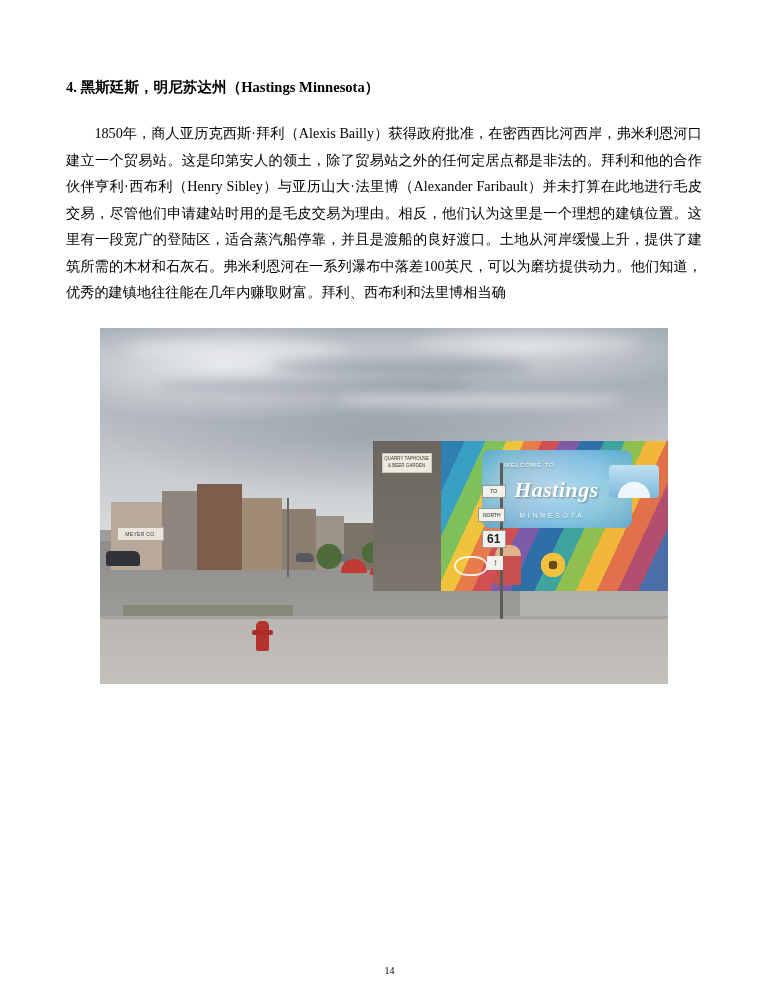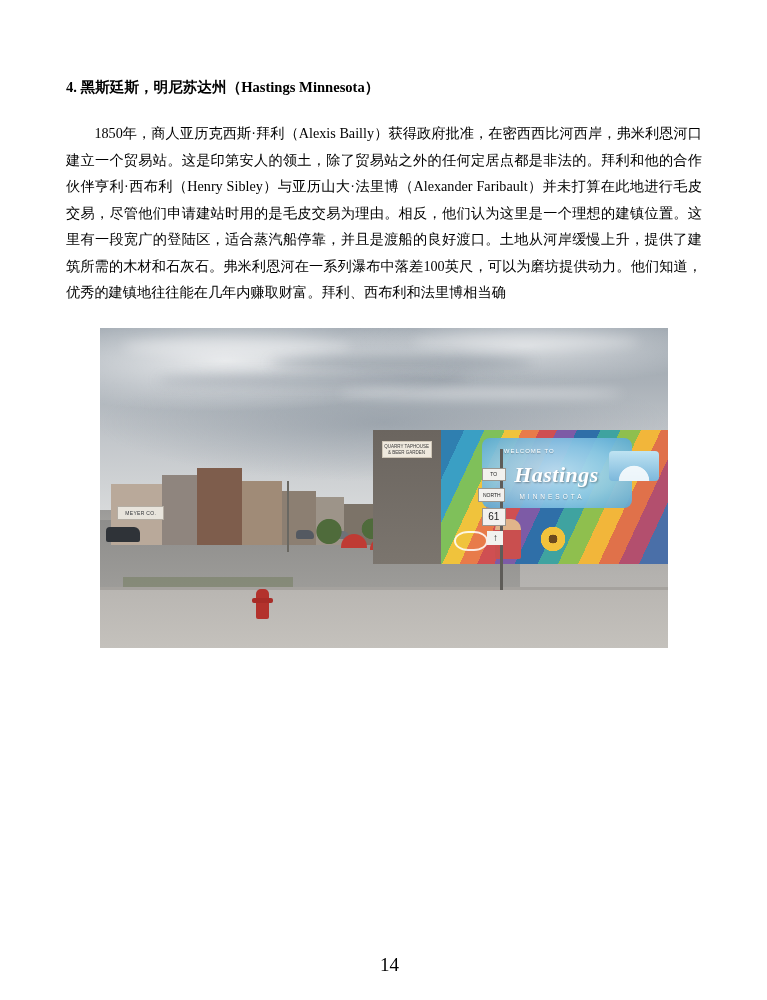--- a/index.html
+++ b/index.html
@@ -49,21 +49,21 @@
     font-family: "Liberation Serif", serif;
   }
   .gap-before-heading { height: 40px; }
   .gap-after-heading { height: 22px; }
   .gap-before-figure { height: 22px; }
   .gap-after-figure { height: 22px; }
 
   
   .figure {
     width: 568px;
-    height: 320px;
+    height: 356px;
     margin: 0 auto;
     position: relative;
     overflow: hidden;
     background: #8d9299;
   }
   
   .sky {
     position: absolute;
     left: 0; top: 0; width: 100%; height: 57%;
     background:
@@ -277,21 +277,21 @@
     position: absolute;
     background: #f2f1ee;
     border: 1px solid #9b978f;
     font-family: "Liberation Sans", sans-serif;
     text-align: center;
     color: #222;
     overflow: hidden;
   }
   .sp-to   { left: 67.2%; bottom: 52%;  width: 22px; height: 11px; font-size: 5px; line-height: 11px; }
   .sp-north{ left: 66.6%; bottom: 45.5%; width: 25px; height: 12px; font-size: 5px; line-height: 12px; }
-  .sp-61   { left: 67.2%; bottom: 38%;  width: 22px; height: 16px; font-size: 10px; line-height: 16px; font-weight: normal; }
+  .sp-61   { left: 67.2%; bottom: 38%;  width: 22px; height: 16px; font-size: 12px; line-height: 16px; font-weight: bold; }
   .sp-arrow{ left: 68.2%; bottom: 32%;  width: 16px; height: 14px; font-size: 10px; line-height: 14px; border: none; background: #f2f1ee; }
 
   .hydrant {
     position: absolute;
     left: 27.5%;
     bottom: 9%;
     width: 13px;
     height: 30px;
     background: #b3322c;
     border-radius: 5px 5px 2px 2px;
@@ -341,21 +341,21 @@
   .u1 { left: 42.5%; }
   .u2 { left: 47.5%; bottom: 30.5%; width: 22px; height: 12px; }
 
   
   .page-number {
     position: absolute;
     left: 12px;
     right: 0;
     bottom: 24px;
     text-align: center;
-    font-size: 19px;
+    font-size: 10px;
     color: #000;
     font-family: "Liberation Serif", serif;
   }
 </style>
 </head>
 <body>
 
 <div class="page">
   <div class="content">
 

